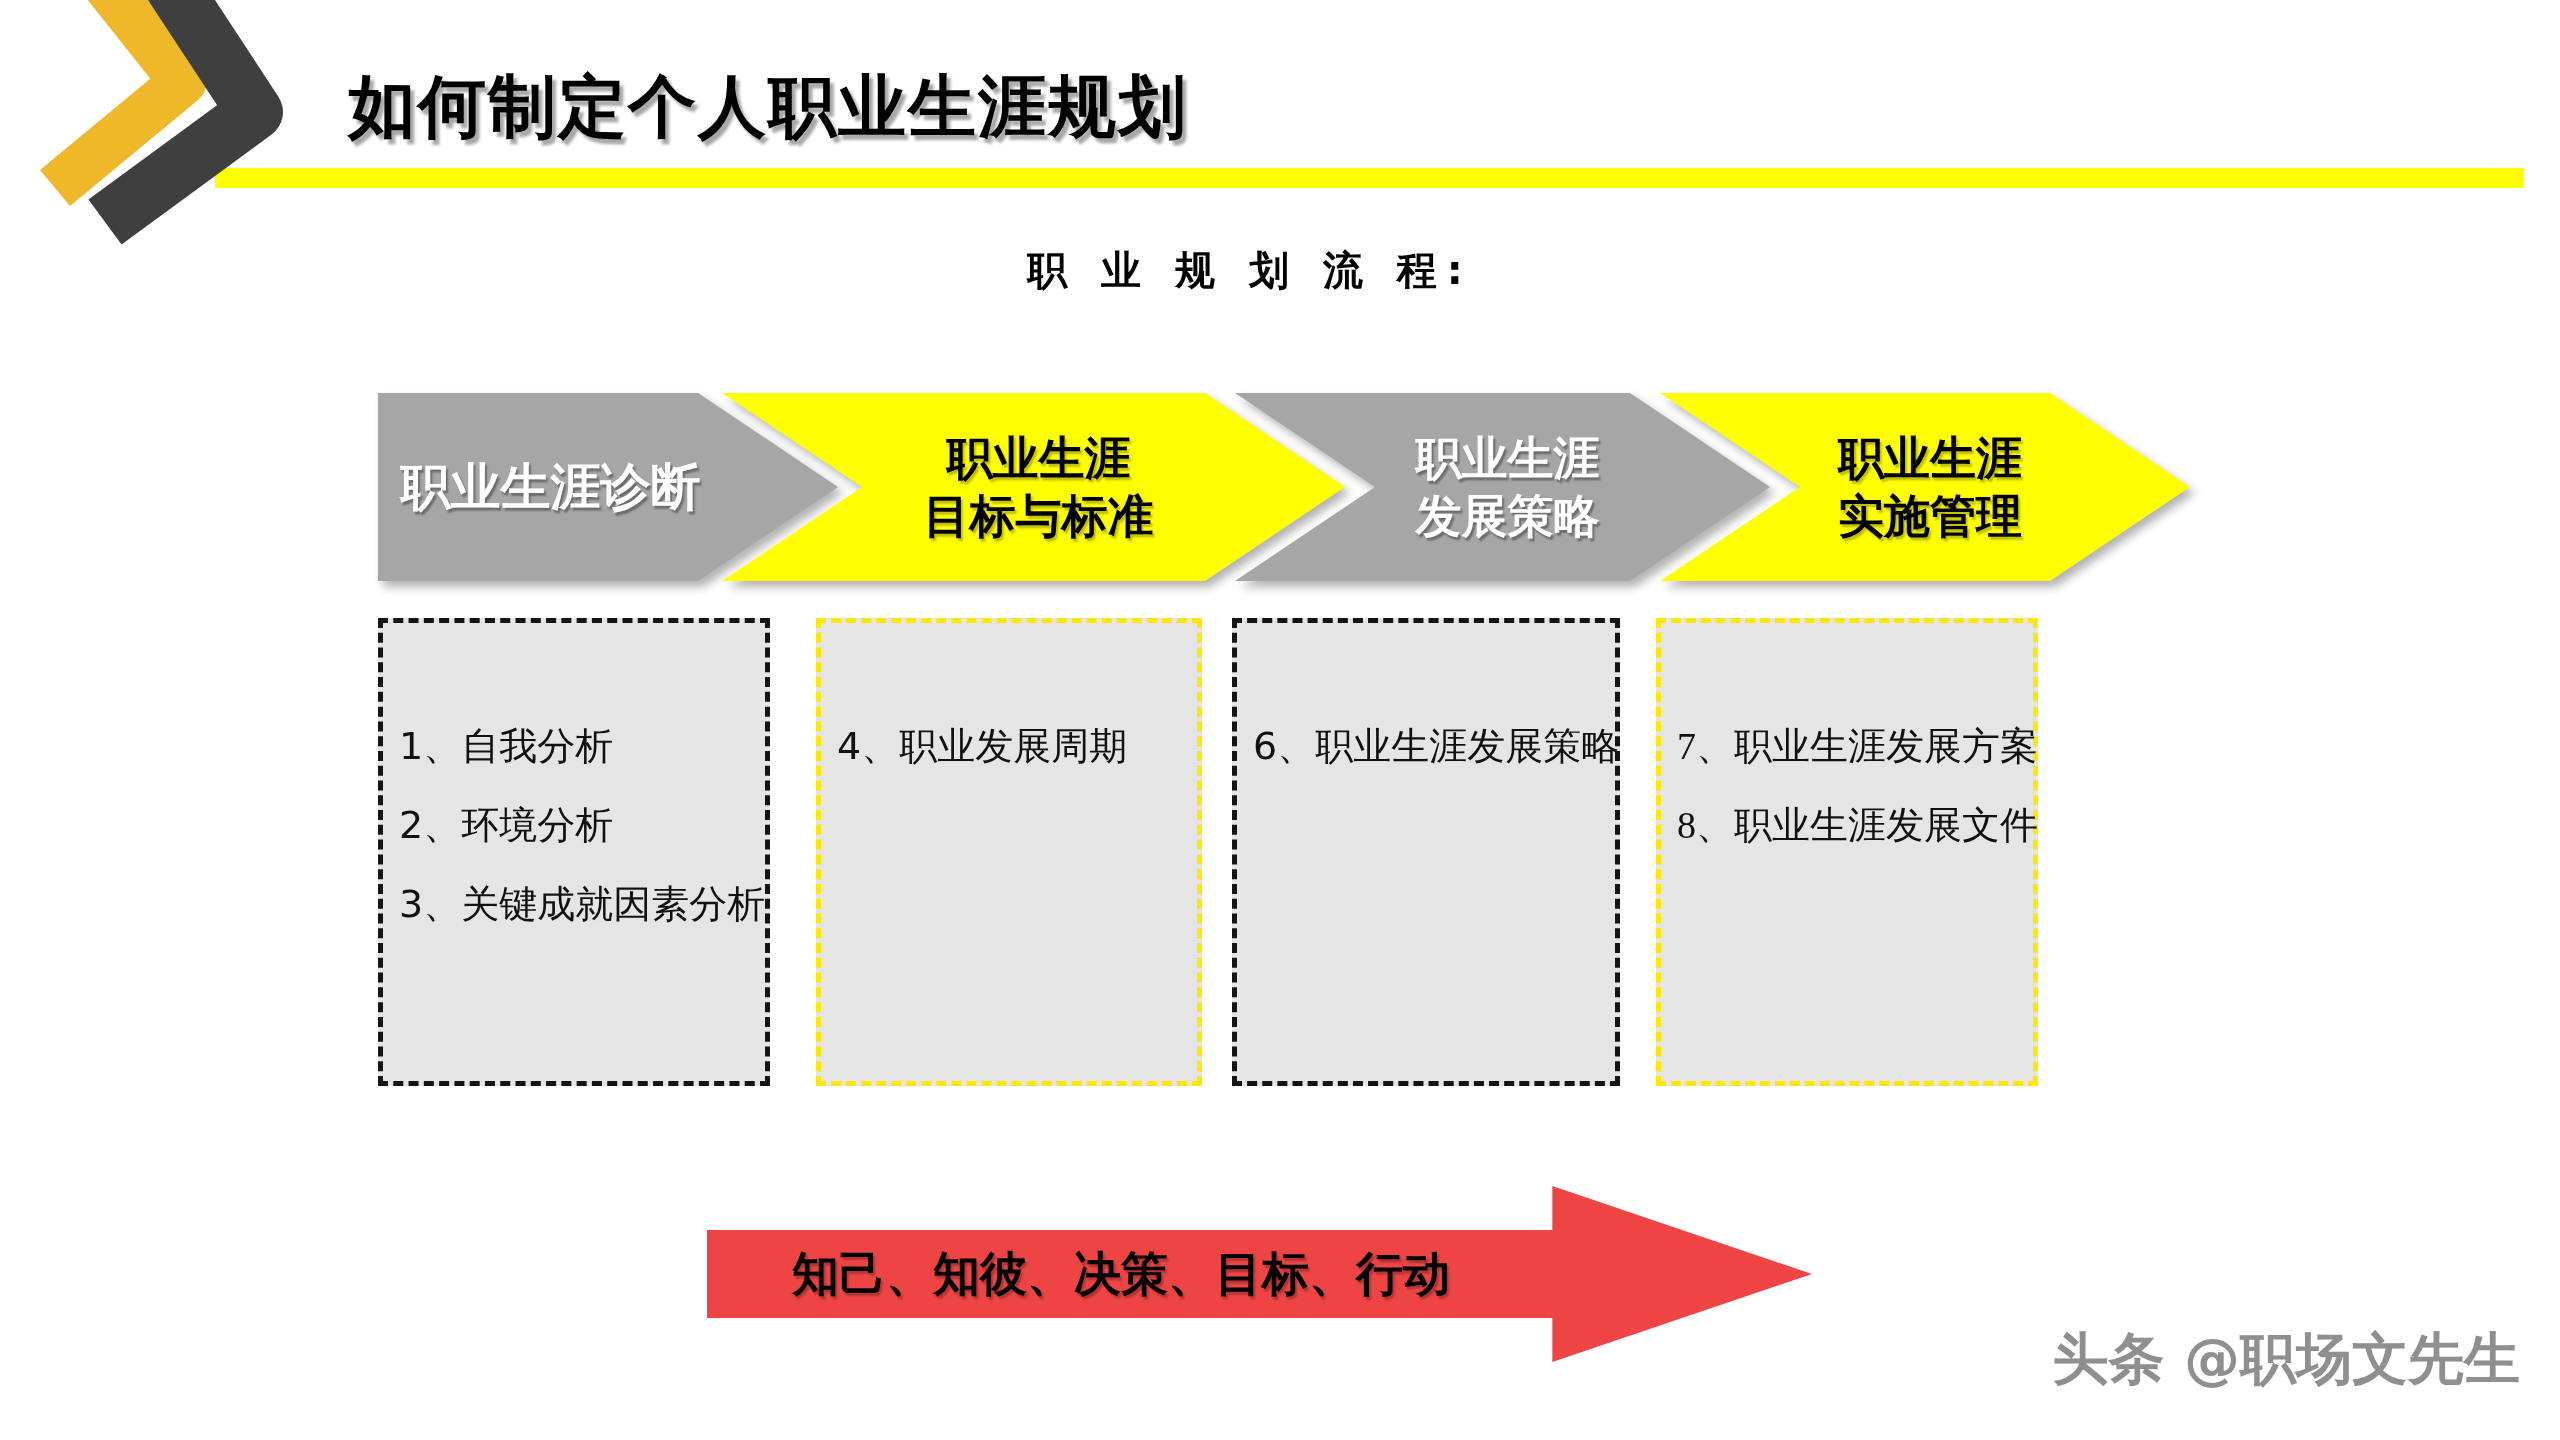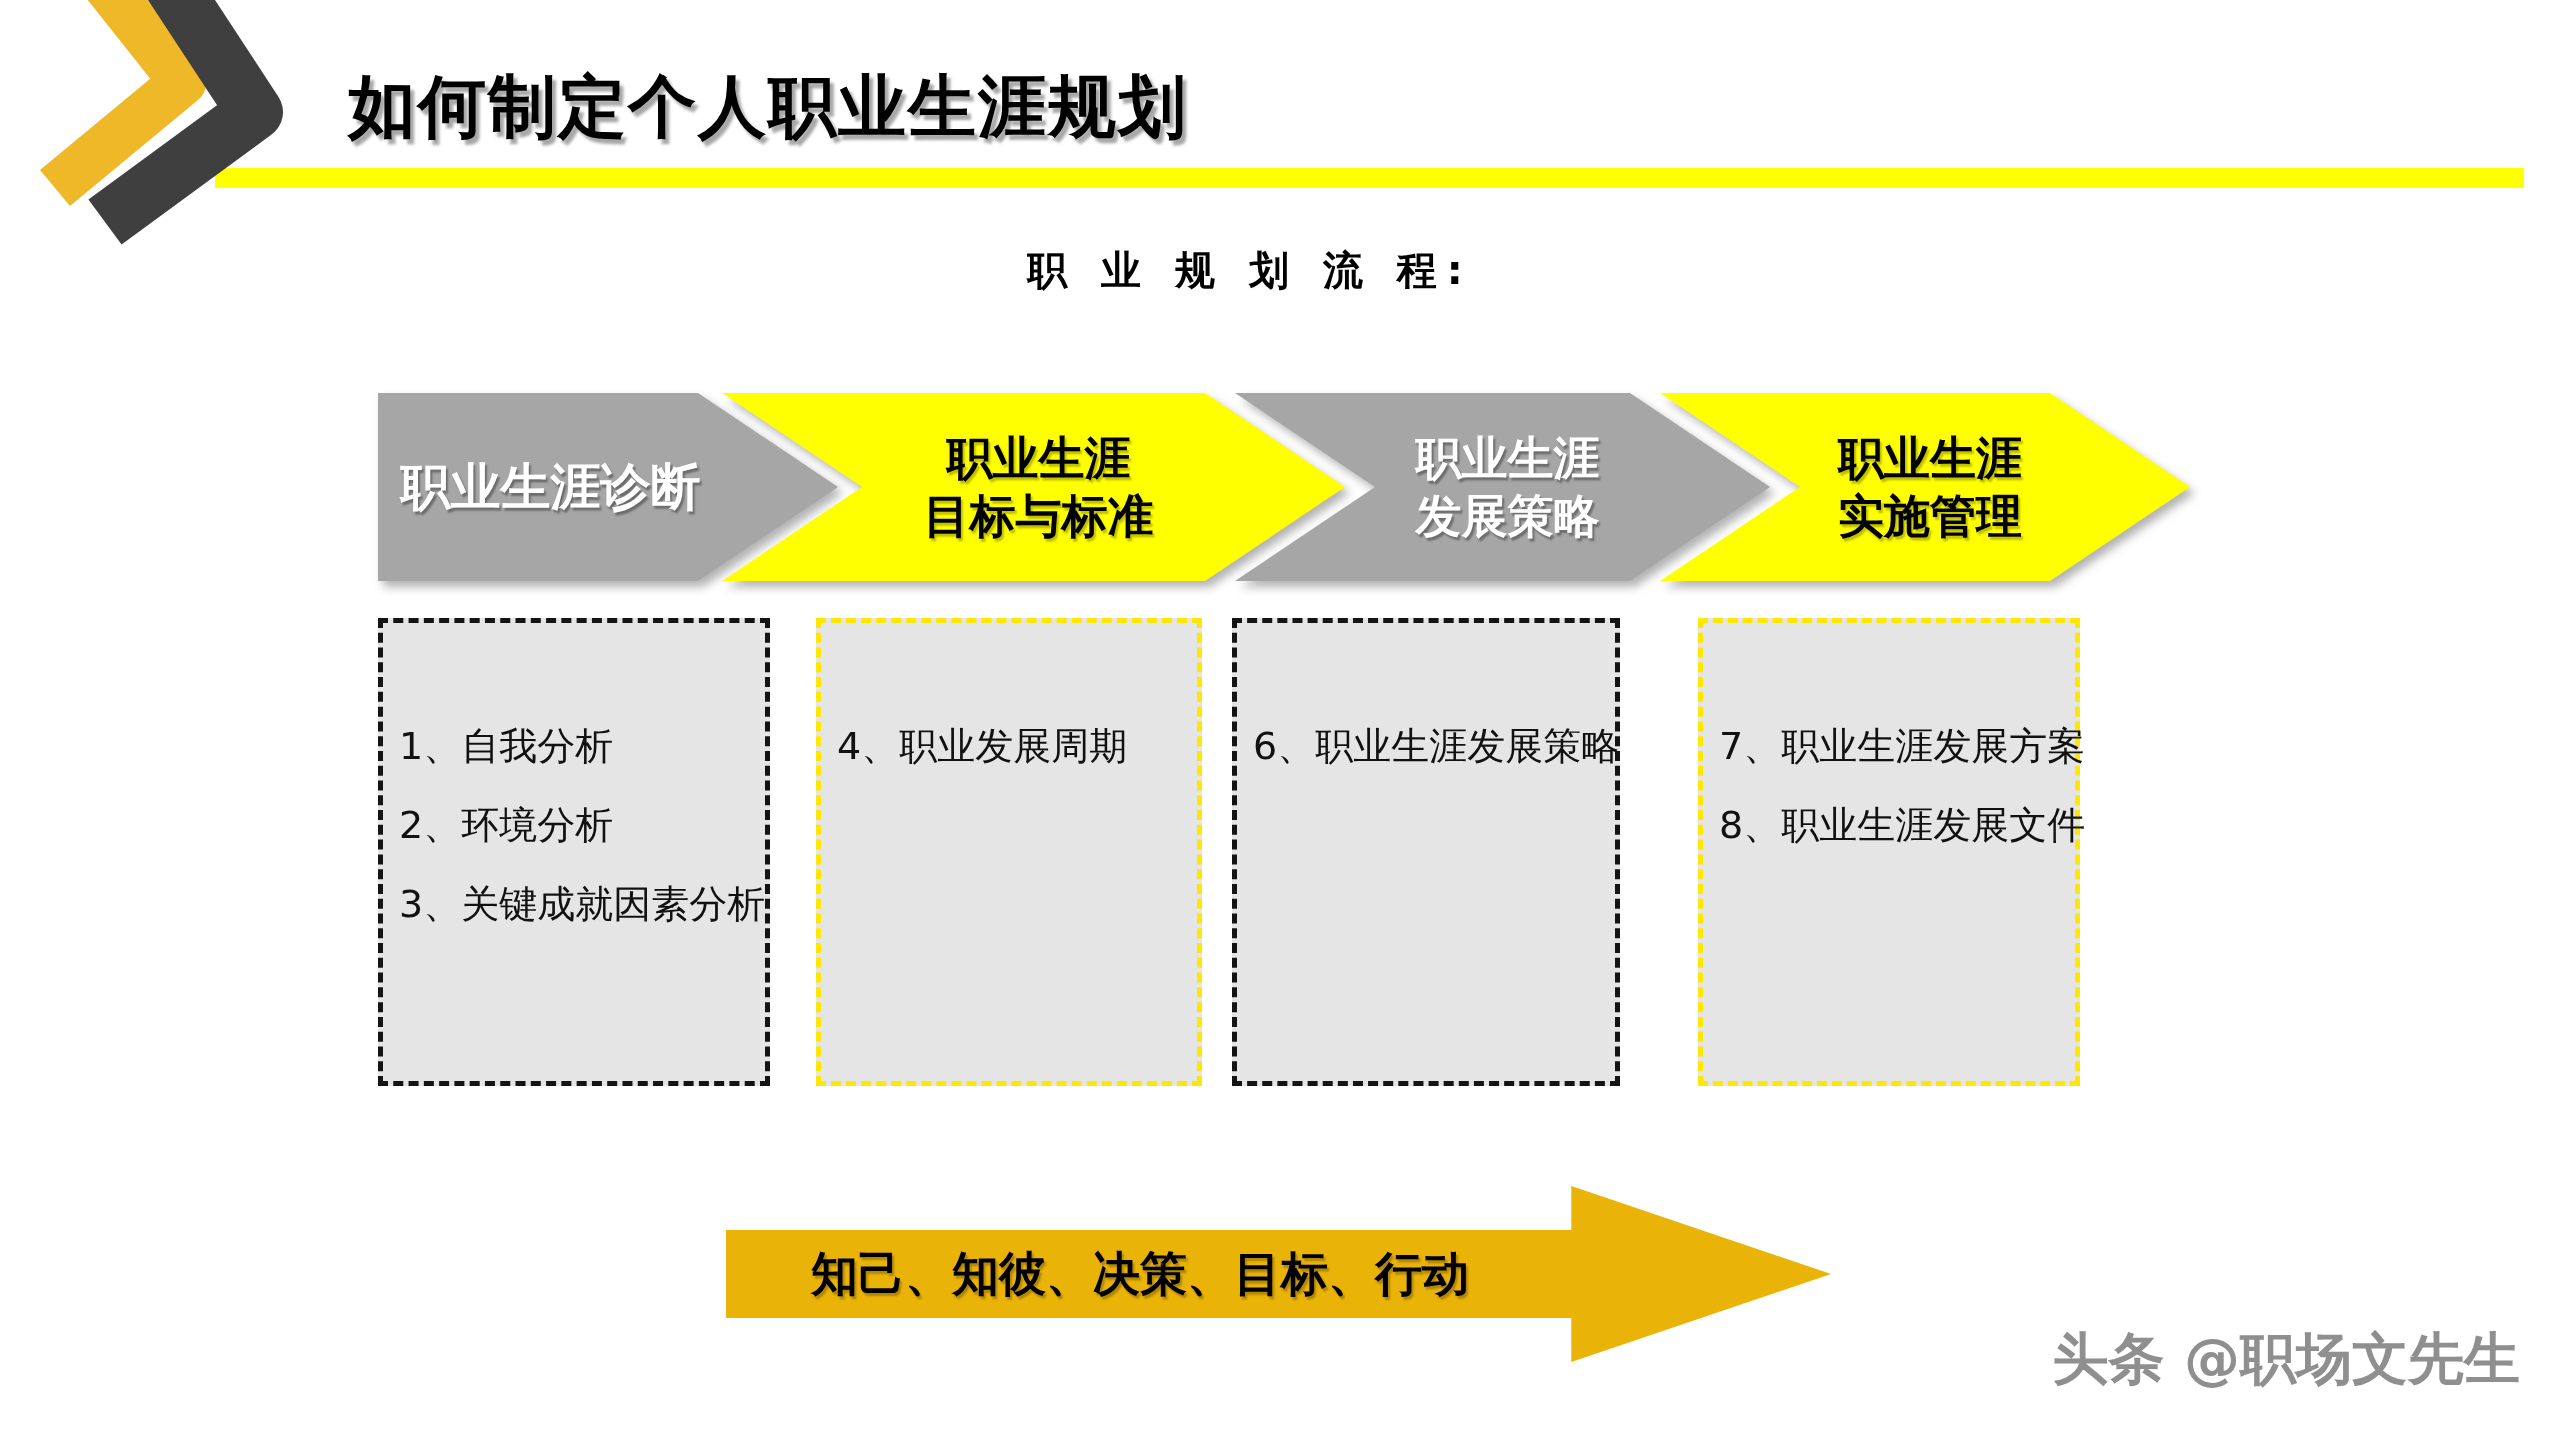--- a/index.html
+++ b/index.html
@@ -58,30 +58,30 @@
   .step-gray .step-line{color:#FFFFFF;text-shadow:2px 3px 2px rgba(0,0,0,0.35);}
   .step-yellow .step-line{color:#000000;text-shadow:2px 3px 2px rgba(0,0,0,0.25);}
   .step1 .step-line{font-size:50px;}
   
   .dbox{position:absolute;top:618px;height:468px;box-sizing:border-box;background:#e5e5e5;}
   .dbox-black{border:5px dashed #141414;}
   .dbox-yellow{border:5px dashed #FFE800;}
   .dbox1{left:378px;width:392px;}
   .dbox2{left:816px;width:386px;}
   .dbox3{left:1232px;width:388px;}
-  .dbox4{left:1698px;width:382px;}
+  .dbox4{left:1656px;width:382px;font-family:Liberation Serif, serif;}
   .dbox ul{list-style:none;margin:0;padding:96px 8px 0 16px;}
   .dbox li{
     font-size:38px;line-height:54px;color:#111;
     margin-bottom:25px;white-space:nowrap;
   }
   
   .process-arrow{
-    position:absolute;left:726px;top:1186px;width:1105px;height:176px;
-    background:#eab308;
+    position:absolute;left:707px;top:1186px;width:1105px;height:176px;
+    background:#ef4444;
     clip-path:polygon(0 25%,76.5% 25%,76.5% 0,100% 50%,76.5% 100%,76.5% 75%,0 75%);
   }
   .process-arrow-label{
     position:absolute;left:85px;top:50%;transform:translateY(-50%);
     font-size:47px;font-weight:900;color:#000;white-space:nowrap;
     text-shadow:2px 3px 2px rgba(0,0,0,0.25);
   }
   
   .watermark{
     position:absolute;right:40px;top:1322px;

